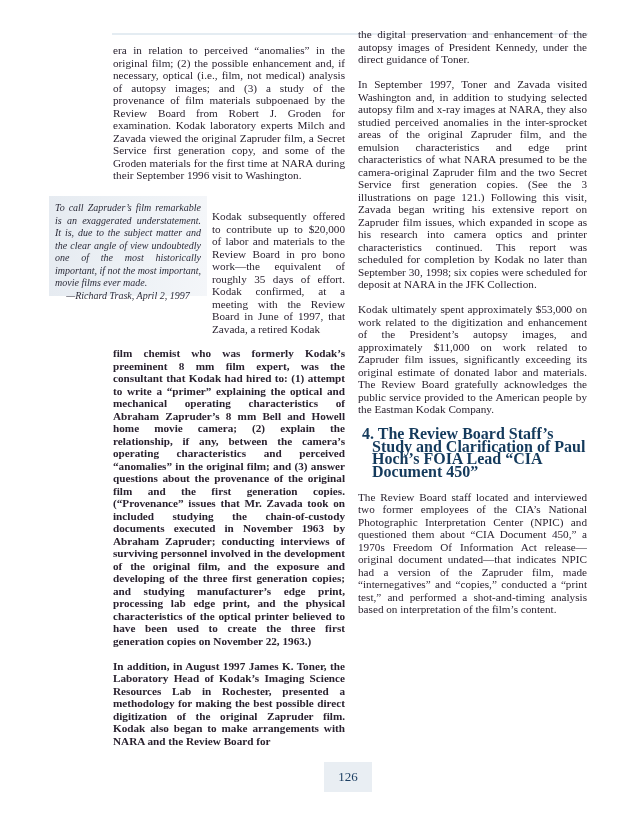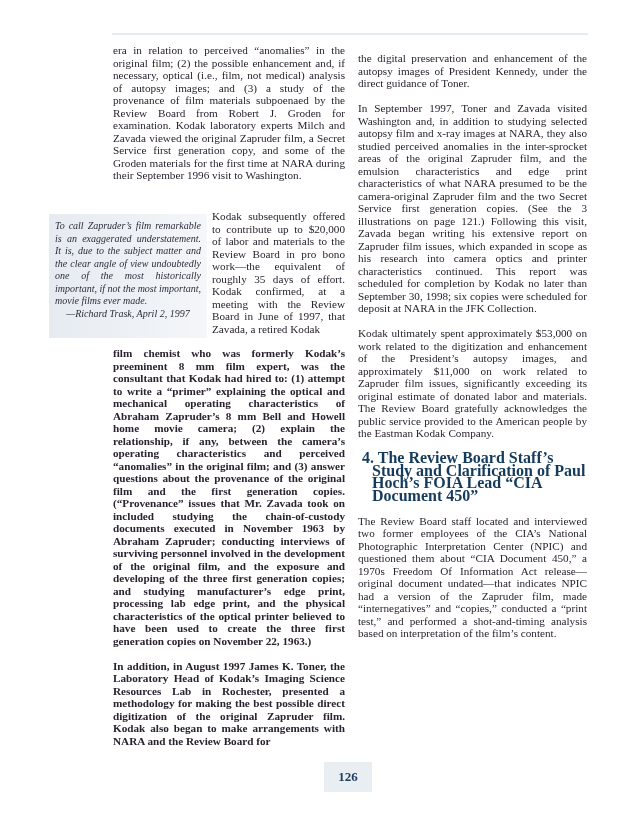--- a/index.html
+++ b/index.html
@@ -3,27 +3,27 @@
   <meta charset="utf-8">
   <style>
     html, body { margin: 0; padding: 0; background: #ffffff; }
     body { width: 637px; height: 824px; position: relative; overflow: hidden; font-family: "Liberation Serif", "DejaVu Serif", serif; color: #2a2230; }
     .top-rule { position: absolute; left: 112px; top: 33px; width: 476px; height: 2px; background: #e4ecf2; }
     .col { position: absolute; font-size: 11.2px; line-height: 12.5px; text-align: justify; hyphens: none; }
     .col p { margin: 0 0 12.5px 0; }
     .left-top { left: 113px; top: 44px; width: 232px; }
     .left-mid { left: 212px; top: 210px; width: 133px; }
     .left-bot { left: 113px; top: 347px; width: 232px; font-weight: bold; }
-    .right { left: 358px; top: 52px; width: 229px; }
-    .callout { position: absolute; left: 49px; top: 214px; width: 158px; height: 124px; background: linear-gradient(90deg, #e6ebf1 0%, #eef2f6 60%, #f4f6f9 100%); }
+    .right { left: 358px; top: 28px; width: 229px; }
+    .callout { position: absolute; left: 49px; top: 196px; width: 158px; height: 100px; background: linear-gradient(90deg, #e6ebf1 0%, #eef2f6 60%, #f4f6f9 100%); }
     .callout-text { position: absolute; left: 6px; top: 6px; width: 146px; font-style: italic; font-size: 10px; line-height: 12.5px; color: #2c2c3a; text-align: justify; }
     .callout-attr { display: block; text-align: center; }
     .heading { font-weight: bold; color: #143a5c; font-size: 16px; line-height: 12.5px; margin: 0 0 12.5px 0; padding-left: 14px; text-align: left; }
     .heading .num { margin-left: -10px; }
-    .page-num { position: absolute; left: 324px; top: 762px; width: 48px; height: 30px; background: #e9eef3; color: #1d3f63; font-weight: bold; font-size: 13px; display: flex; align-items: center; justify-content: center; }
+    .page-num { position: absolute; left: 324px; top: 762px; width: 48px; height: 30px; background: #e9eef3; color: #1d3f63; font-weight: normal; font-size: 13px; display: flex; align-items: center; justify-content: center; }
   </style>
 </head>
 <body>
 
 <div class="top-rule"></div>
 
 <div class="col left-top">
   <p>era in relation to perceived “anomalies” in the original film; (2) the possible enhancement and, if necessary, optical (i.e., film, not medical) analysis of autopsy images; and (3) a study of the provenance of film materials subpoenaed by the Review Board from Robert J. Groden for examination. Kodak laboratory experts Milch and Zavada viewed the original Zapruder film, a Secret Service first generation copy, and some of the Groden materials for the first time at NARA during their September 1996 visit to Washington.</p>
 </div>
 

